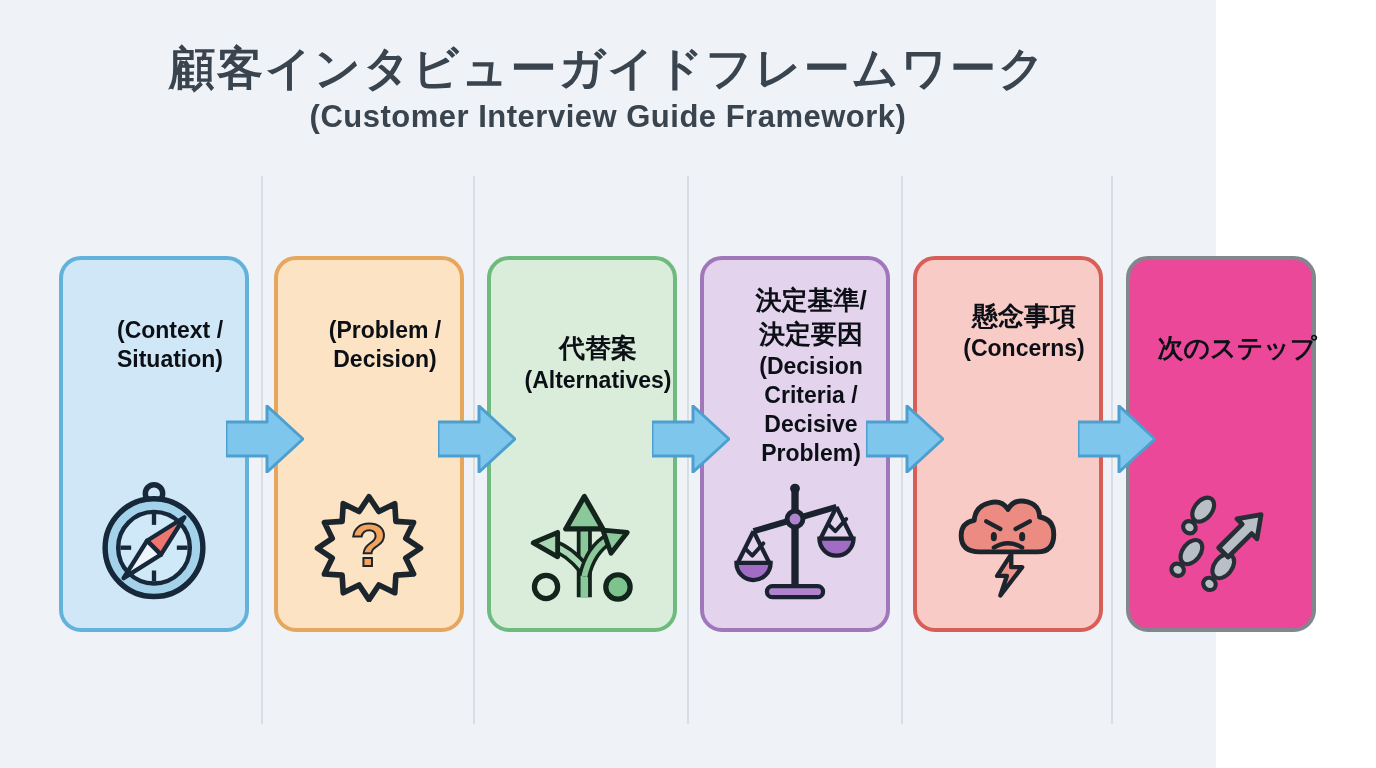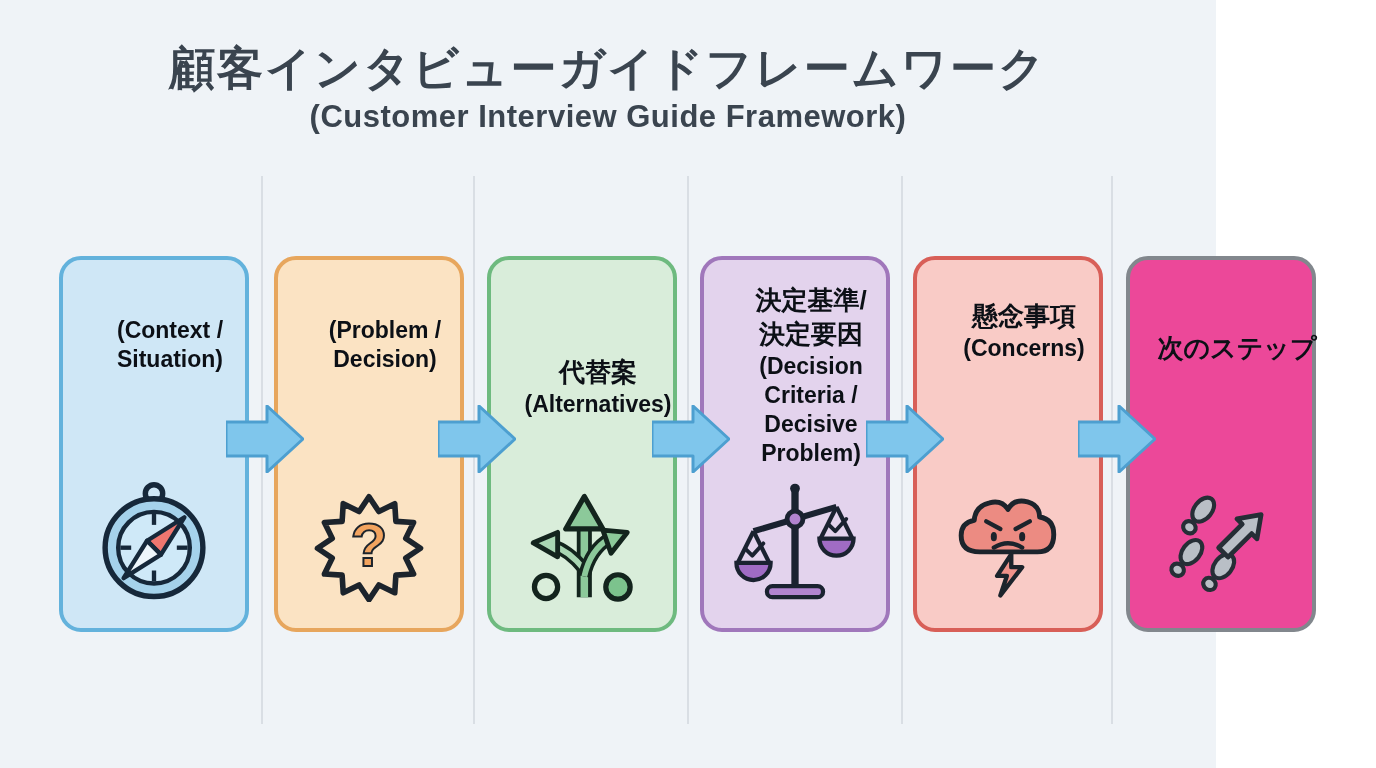--- a/index.html
+++ b/index.html
@@ -46,21 +46,21 @@
   }
   .card-0 { left: 59px; }  .card-1 { left: 274px; } .card-2 { left: 487px; }
   .card-3 { left: 700px; } .card-4 { left: 913px; } .card-5 { left: 1126px; }
 
   .card-text {
     width: 100%; padding: 0 8px; text-align: center;
     color: #0c1016;
     margin-left: 16px;
   }
   .card-0 .card-text, .card-1 .card-text { padding-top: 56px; }
-  .card-2 .card-text { padding-top: 96px; }
+  .card-2 .card-text { padding-top: 72px; }
   .card-3 .card-text { padding-top: 24px; }
   .card-4 .card-text { padding-top: 40px; }
   .card-5 .card-text { padding-top: 72px; }
 
   .card-jp {
     font-size: 26px; font-weight: bold; line-height: 1.3;
     white-space: pre-line;
   }
   .card-en {
     font-size: 23px; font-weight: bold; line-height: 1.26;

